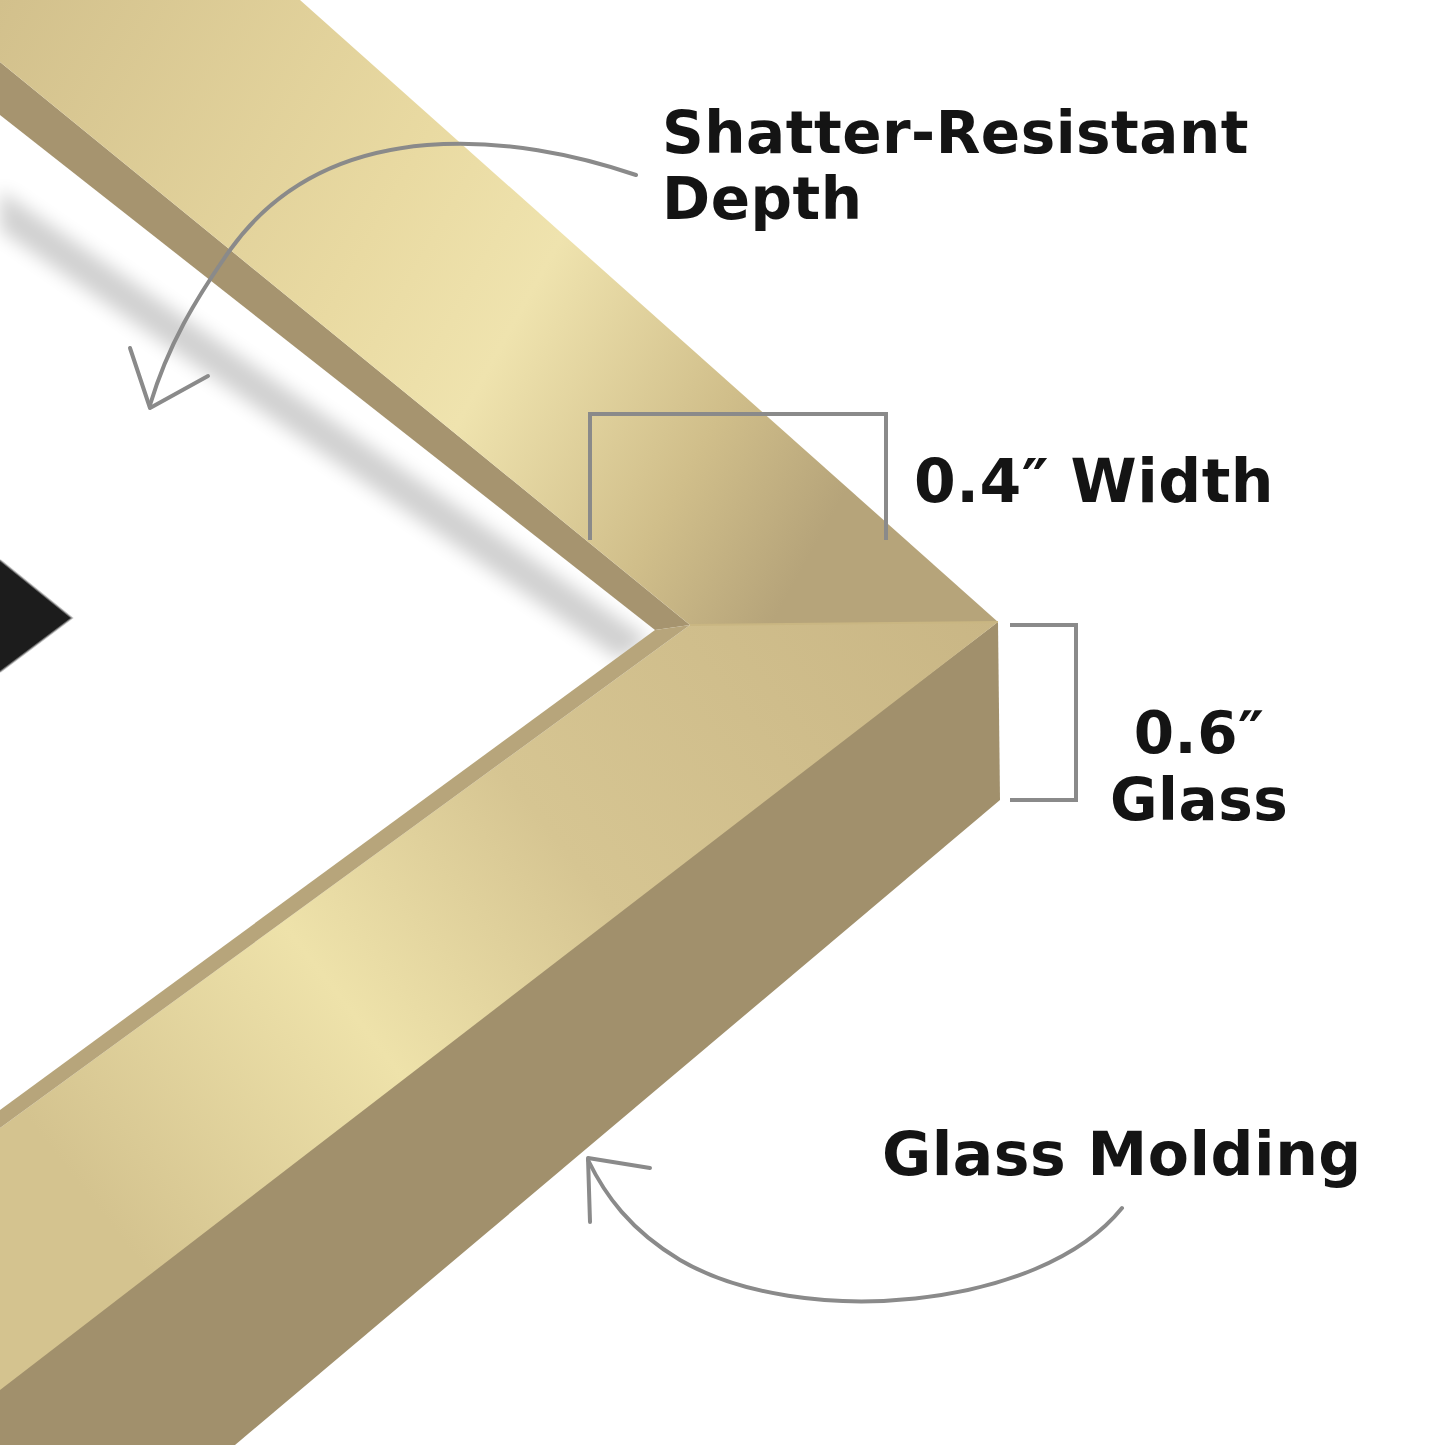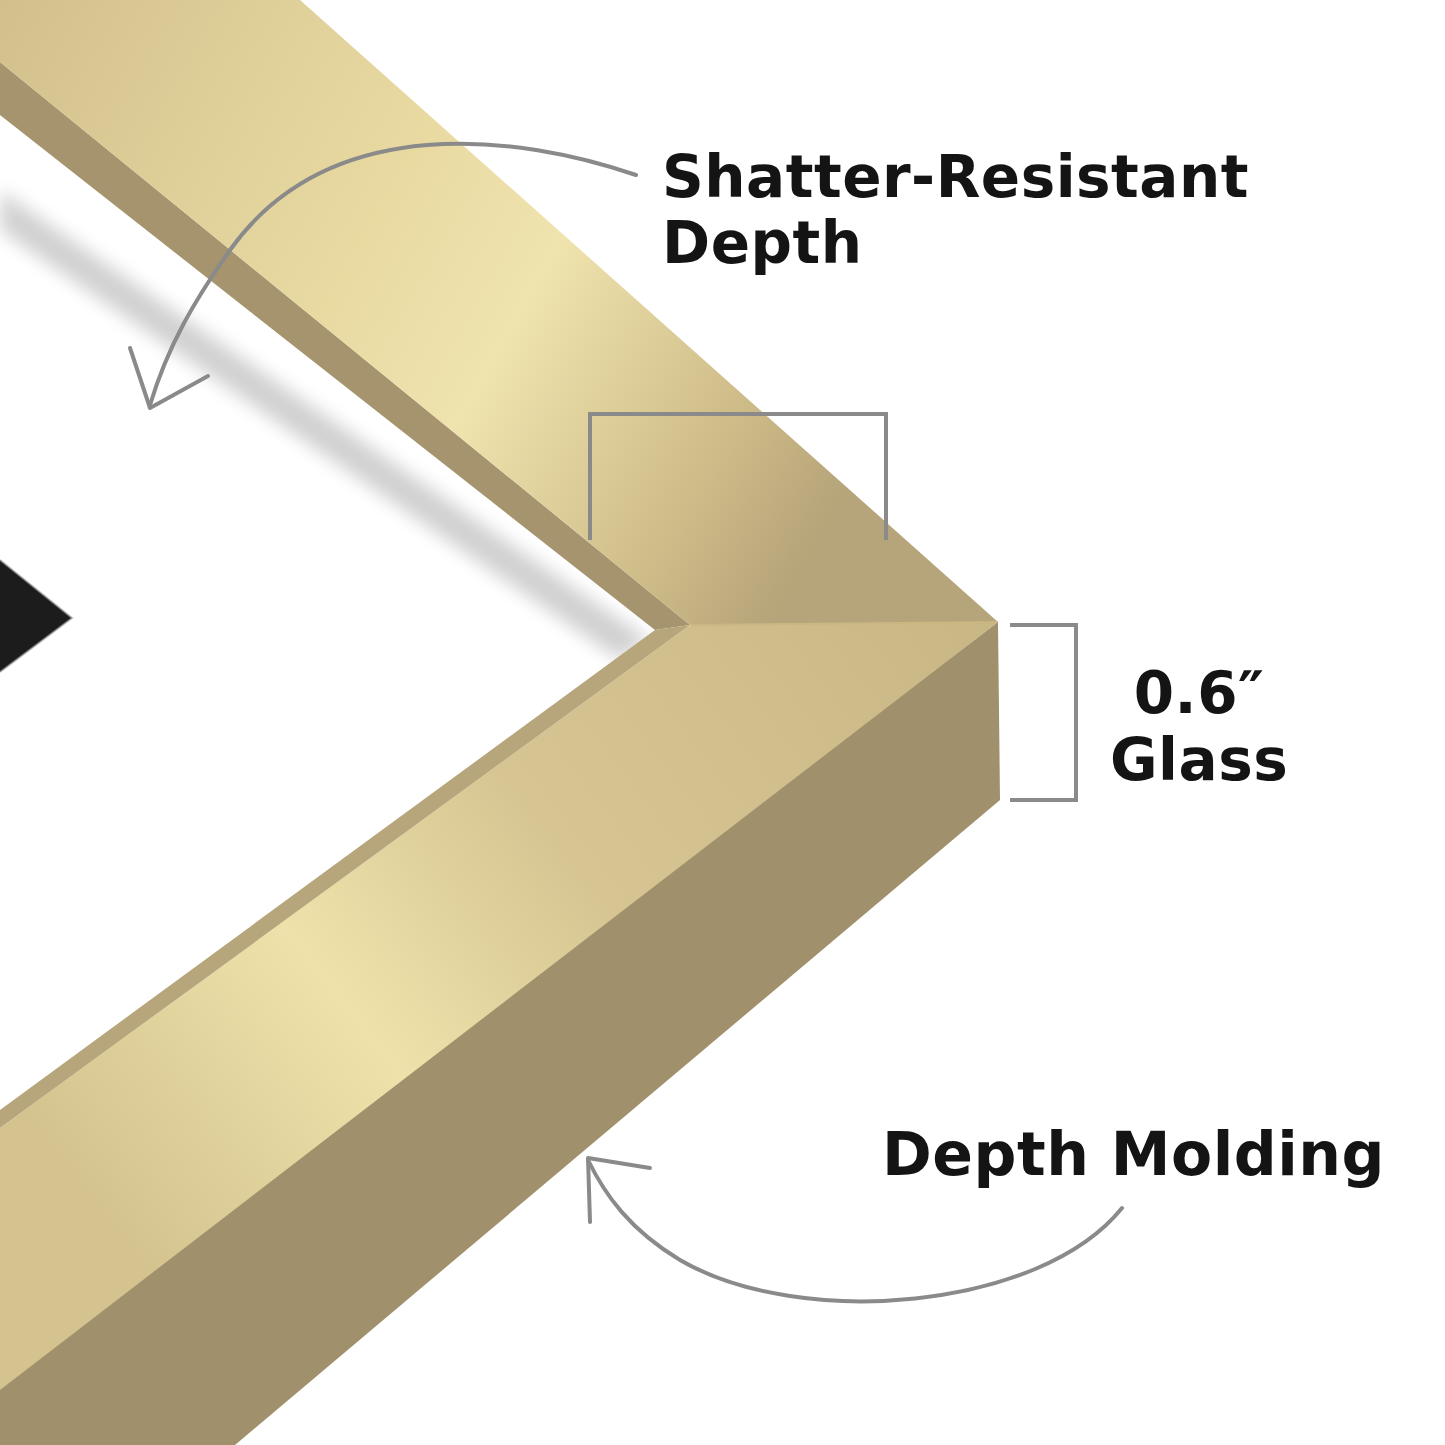--- a/index.html
+++ b/index.html
@@ -8,23 +8,23 @@
   svg.art { position: absolute; left: 0; top: 0; }
   .label {
     position: absolute;
     font-family: "DejaVu Sans", sans-serif;
     font-weight: bold;
     color: #141414;
     letter-spacing: 0.5px;
     line-height: 1.0;
     white-space: nowrap;
   }
-  .label-glass { left: 662px; top: 100px; font-size: 58px; line-height: 66px; margin-top: 44px; }
+  .label-glass { left: 662px; top: 100px; font-size: 58px; line-height: 66px; }
   .label-width { left: 914px; top: 451px; font-size: 60px; }
-  .label-depth { left: 1110px; top: 660px; font-size: 58px; line-height: 67px; text-align: center; }
+  .label-depth { left: 1110px; top: 700px; font-size: 58px; line-height: 67px; text-align: center; }
   .label-molding { left: 882px; top: 1124px; font-size: 60px; }
   .label span { display: block; }
 </style>
 </head>
 <body>
 
 <div class="stage">
 
   <svg class="art" width="1445" height="1445" viewBox="0 0 1445 1445">
     <defs>
@@ -94,20 +94,21 @@
       <path d="M1122,1208 C1040,1310 800,1330 680,1260 C630,1230 605,1195 588,1160" fill="none" stroke="#8A8A8A" stroke-width="4" stroke-linecap="round"></path>
       <polyline points="650,1168 588,1158 590,1222" fill="none" stroke="#8A8A8A" stroke-width="4" stroke-linecap="round" stroke-linejoin="round"></polyline>
     </g>
   </svg>
 
   <div class="label label-glass">
     <span>Shatter-Resistant</span>
     <span>Depth</span>
   </div>
 
+  <div class="label label-width">0.4″ Width</div>
 
   <div class="label label-depth">
     <span>0.6″</span>
     <span>Glass</span>
   </div>
 
-  <div class="label label-molding">Depth Molding</div>
+  <div class="label label-molding">Glass Molding</div>
 </div>
 
 </body></html>

